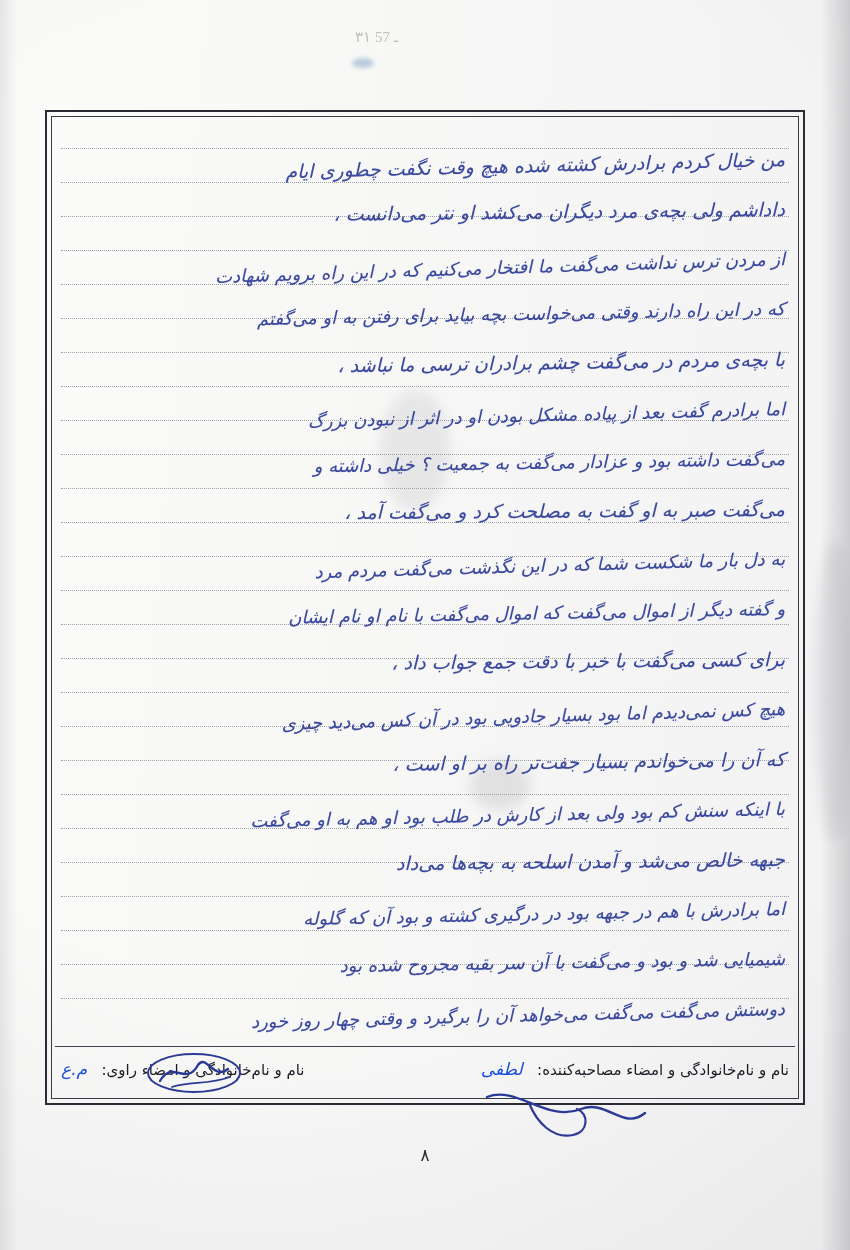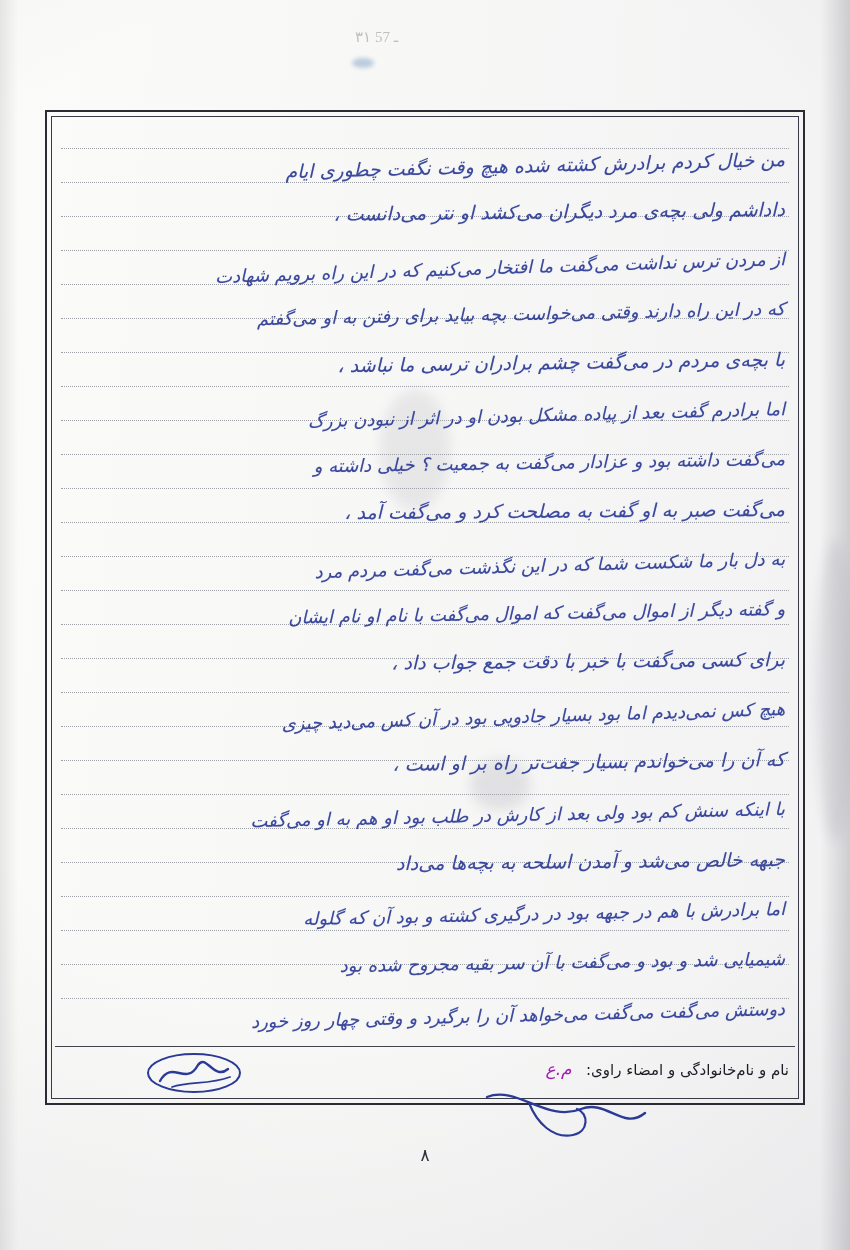--- a/index.html
+++ b/index.html
@@ -158,21 +158,21 @@
   }
   .footer-label {
     font-family: "DejaVu Sans", sans-serif;
     font-size: 15px;
     color: #1d1d26;
     white-space: nowrap;
   }
   .footer-value {
     font-family: "DejaVu Sans", sans-serif;
     font-size: 17px;
-    color: #a21caf;
+    color: #1d4ed8;
     font-style: italic;
     white-space: nowrap;
   }
   .sig-scribble {
     position: absolute;
     left: 95px;
     bottom: 8px;
     width: 120px;
     height: 44px;
     color: #2b3a96;
@@ -263,20 +263,24 @@
         <div class="hand-line" style="top: 722px; font-size: 19px; transform: rotate(-0.6deg); padding-left: 14px;">جبهه خالص می‌شد و آمدن اسلحه به بچه‌ها می‌داد</div>
         <div class="hand-line" style="top: 772px; font-size: 18px; transform: rotate(-1.2deg);">اما برادرش با هم در جبهه بود در درگیری کشته و بود آن که گلوله</div>
         <div class="hand-line" style="top: 822px; font-size: 18px; transform: rotate(-0.9deg); padding-left: 4px;">شیمیایی شد و بود و می‌گفت با آن سر بقیه مجروح شده بود</div>
         <div class="hand-line" style="top: 872px; font-size: 18px; transform: rotate(-1.4deg); padding-left: 0px;">دوستش می‌گفت می‌گفت می‌خواهد آن را برگیرد و وقتی چهار روز خورد</div>
       </div>
 
     <div class="footer-sep"></div>
 
     <div class="footer-row">
       <div style="position:relative;">
+        <span class="footer-label">نام و نام‌خانوادگی و امضاء مصاحبه‌کننده:</span>
+        <span class="footer-value" style="margin-right:10px;">لطفی</span>
+      </div>
+      <div style="position:relative;">
         <span class="footer-label">نام و نام‌خانوادگی و امضاء راوی:</span>
         <span class="footer-value" style="margin-right:10px;">م.ع</span>
       </div>
     </div>
 
     <svg class="sig-scribble" viewBox="0 0 120 44">
       <ellipse cx="52" cy="22" rx="46" ry="19" fill="none" stroke="#2b3a96" stroke-width="2"></ellipse>
       <path d="M18,30 C30,8 44,36 56,14 C64,2 72,30 86,18" fill="none" stroke="#2b3a96" stroke-width="2.4" stroke-linecap="round"></path>
       <path d="M30,36 C48,30 66,34 88,26" fill="none" stroke="#2b3a96" stroke-width="1.8" stroke-linecap="round"></path>
     </svg>

